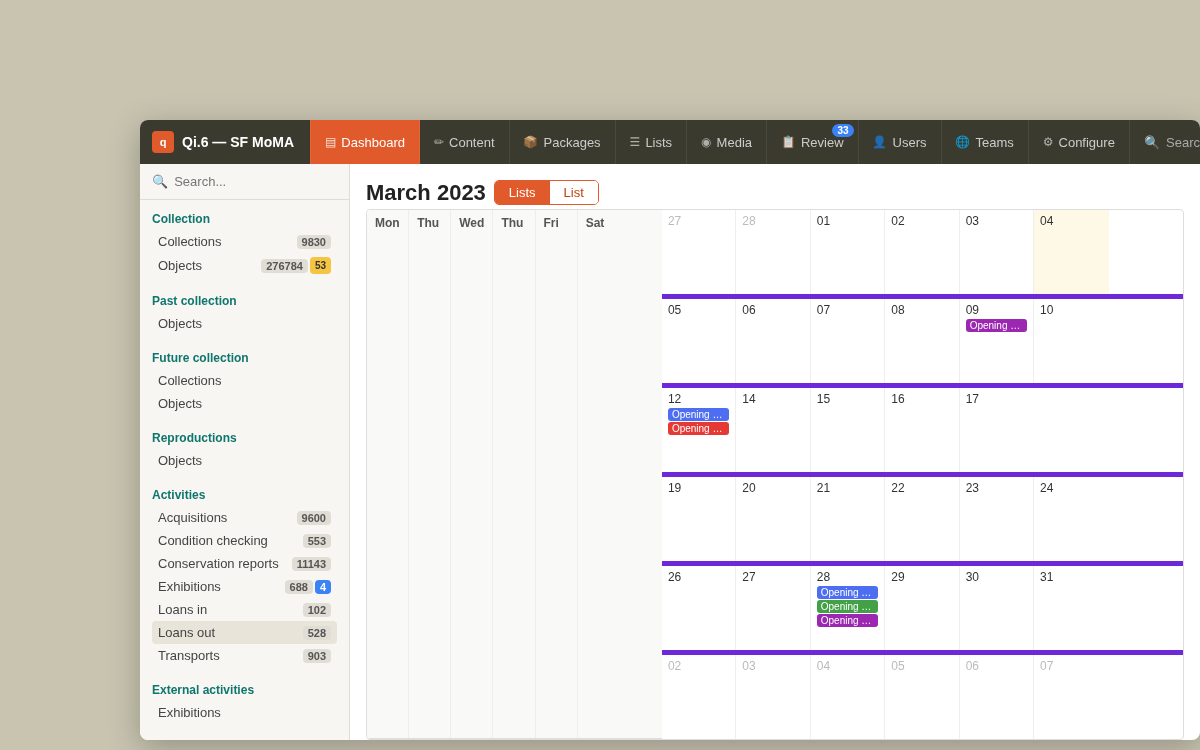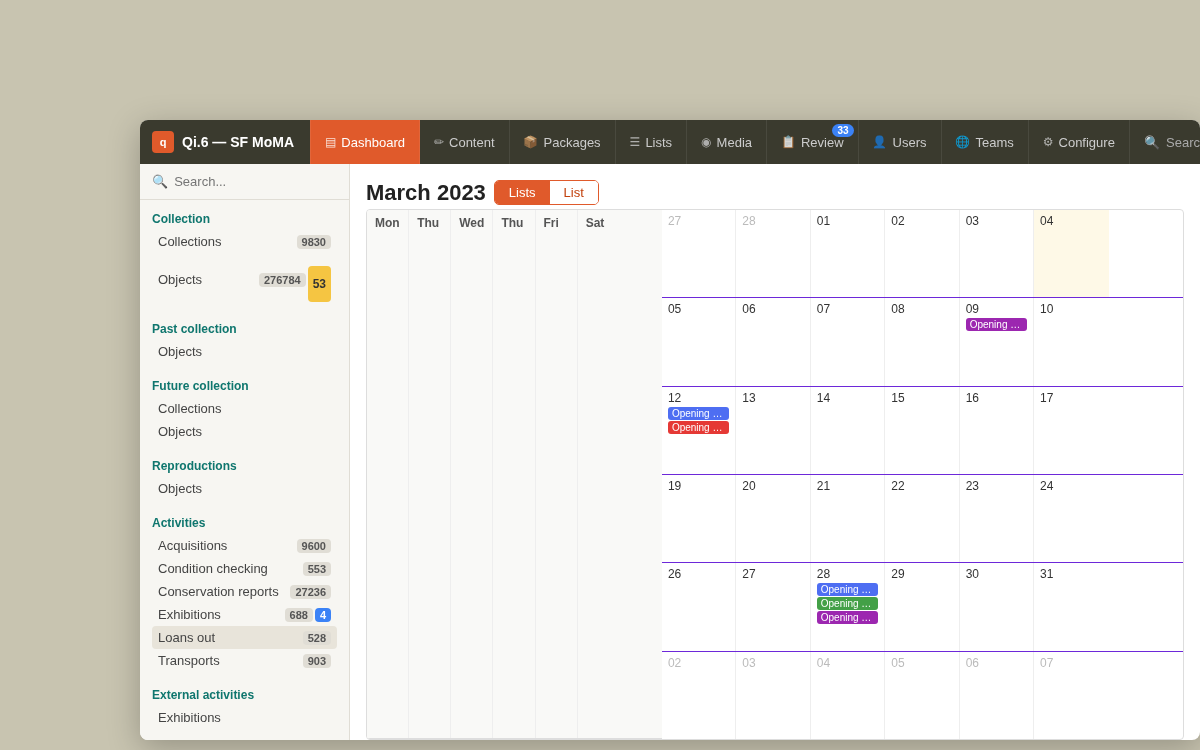--- a/index.html
+++ b/index.html
@@ -170,25 +170,24 @@
       color: #555;
       border-radius: 4px;
       padding: 1px 5px;
       font-size: 11px;
       font-weight: 600;
     }
     .badge-yellow {
       background: #f5c542;
       color: #333;
       border-radius: 4px;
-      padding: 11px 5px;
-      font-size: 12px;
+      padding: 3px 5px;
+      font-size: 10px;
       font-weight: 700;
       margin-left: 2px;
-      margin-top: 9px;
     }
     .badge-blue {
       background: #3b82f6;
       color: #fff;
       border-radius: 4px;
       padding: 1px 5px;
       font-size: 11px;
       font-weight: 700;
       margin-left: 2px;
     }
@@ -255,21 +254,21 @@
     .cal-body {
       flex: 1;
       display: flex;
       flex-direction: column;
       overflow: hidden;
     }
     .cal-week {
       display: grid;
       grid-template-columns: repeat(7, 1fr);
       flex: 1;
-      border-bottom: 1px solid #6d28d9;
+      border-bottom: 5px solid #6d28d9;
     }
     .cal-week:last-child { border-bottom: none; }
     .cal-cell {
       border-right: 1px solid #eee;
       padding: 4px 6px;
       font-size: 12px;
       color: #333;
       overflow: hidden;
       position: relative;
       min-height: 0;
@@ -403,26 +402,30 @@
           <div class="sidebar-item">
             <span class="sidebar-item-label">Acquisitions</span>
             <span class="badge">9600</span>
           </div>
           <div class="sidebar-item">
             <span class="sidebar-item-label">Condition checking</span>
             <span class="badge">553</span>
           </div>
           <div class="sidebar-item">
             <span class="sidebar-item-label">Conservation reports</span>
-            <span class="badge">27236</span>
+            <span class="badge">11143</span>
           </div>
           <div class="sidebar-item">
             <span class="sidebar-item-label">Exhibitions</span>
             <span class="badge">688</span>
             <span class="badge-blue">4</span>
+          </div>
+          <div class="sidebar-item">
+            <span class="sidebar-item-label">Loans in</span>
+            <span class="badge">102</span>
           </div>
           <div class="sidebar-item active">
             <span class="sidebar-item-label">Loans out</span>
             <span class="badge">528</span>
           </div>
           <div class="sidebar-item">
             <span class="sidebar-item-label">Transports</span>
             <span class="badge">903</span>
           </div>
         </div>
@@ -498,23 +501,20 @@
                 <div class="cal-date">10</div>
               </div>
             </div>
             <div class="cal-week">
               <div class="cal-cell">
                 <div class="cal-date">12</div>
                 <span class="cal-event ev-blue">Opening (Exhibitions: Moderni...</span>
                 <span class="cal-event ev-red">Opening (Event: Future Lectur...</span>
               </div>
               <div class="cal-cell">
-                <div class="cal-date">13</div>
-              </div>
-              <div class="cal-cell">
                 <div class="cal-date">14</div>
               </div>
               <div class="cal-cell">
                 <div class="cal-date">15</div>
               </div>
               <div class="cal-cell">
                 <div class="cal-date">16</div>
               </div>
               <div class="cal-cell">
                 <div class="cal-date">17</div>

